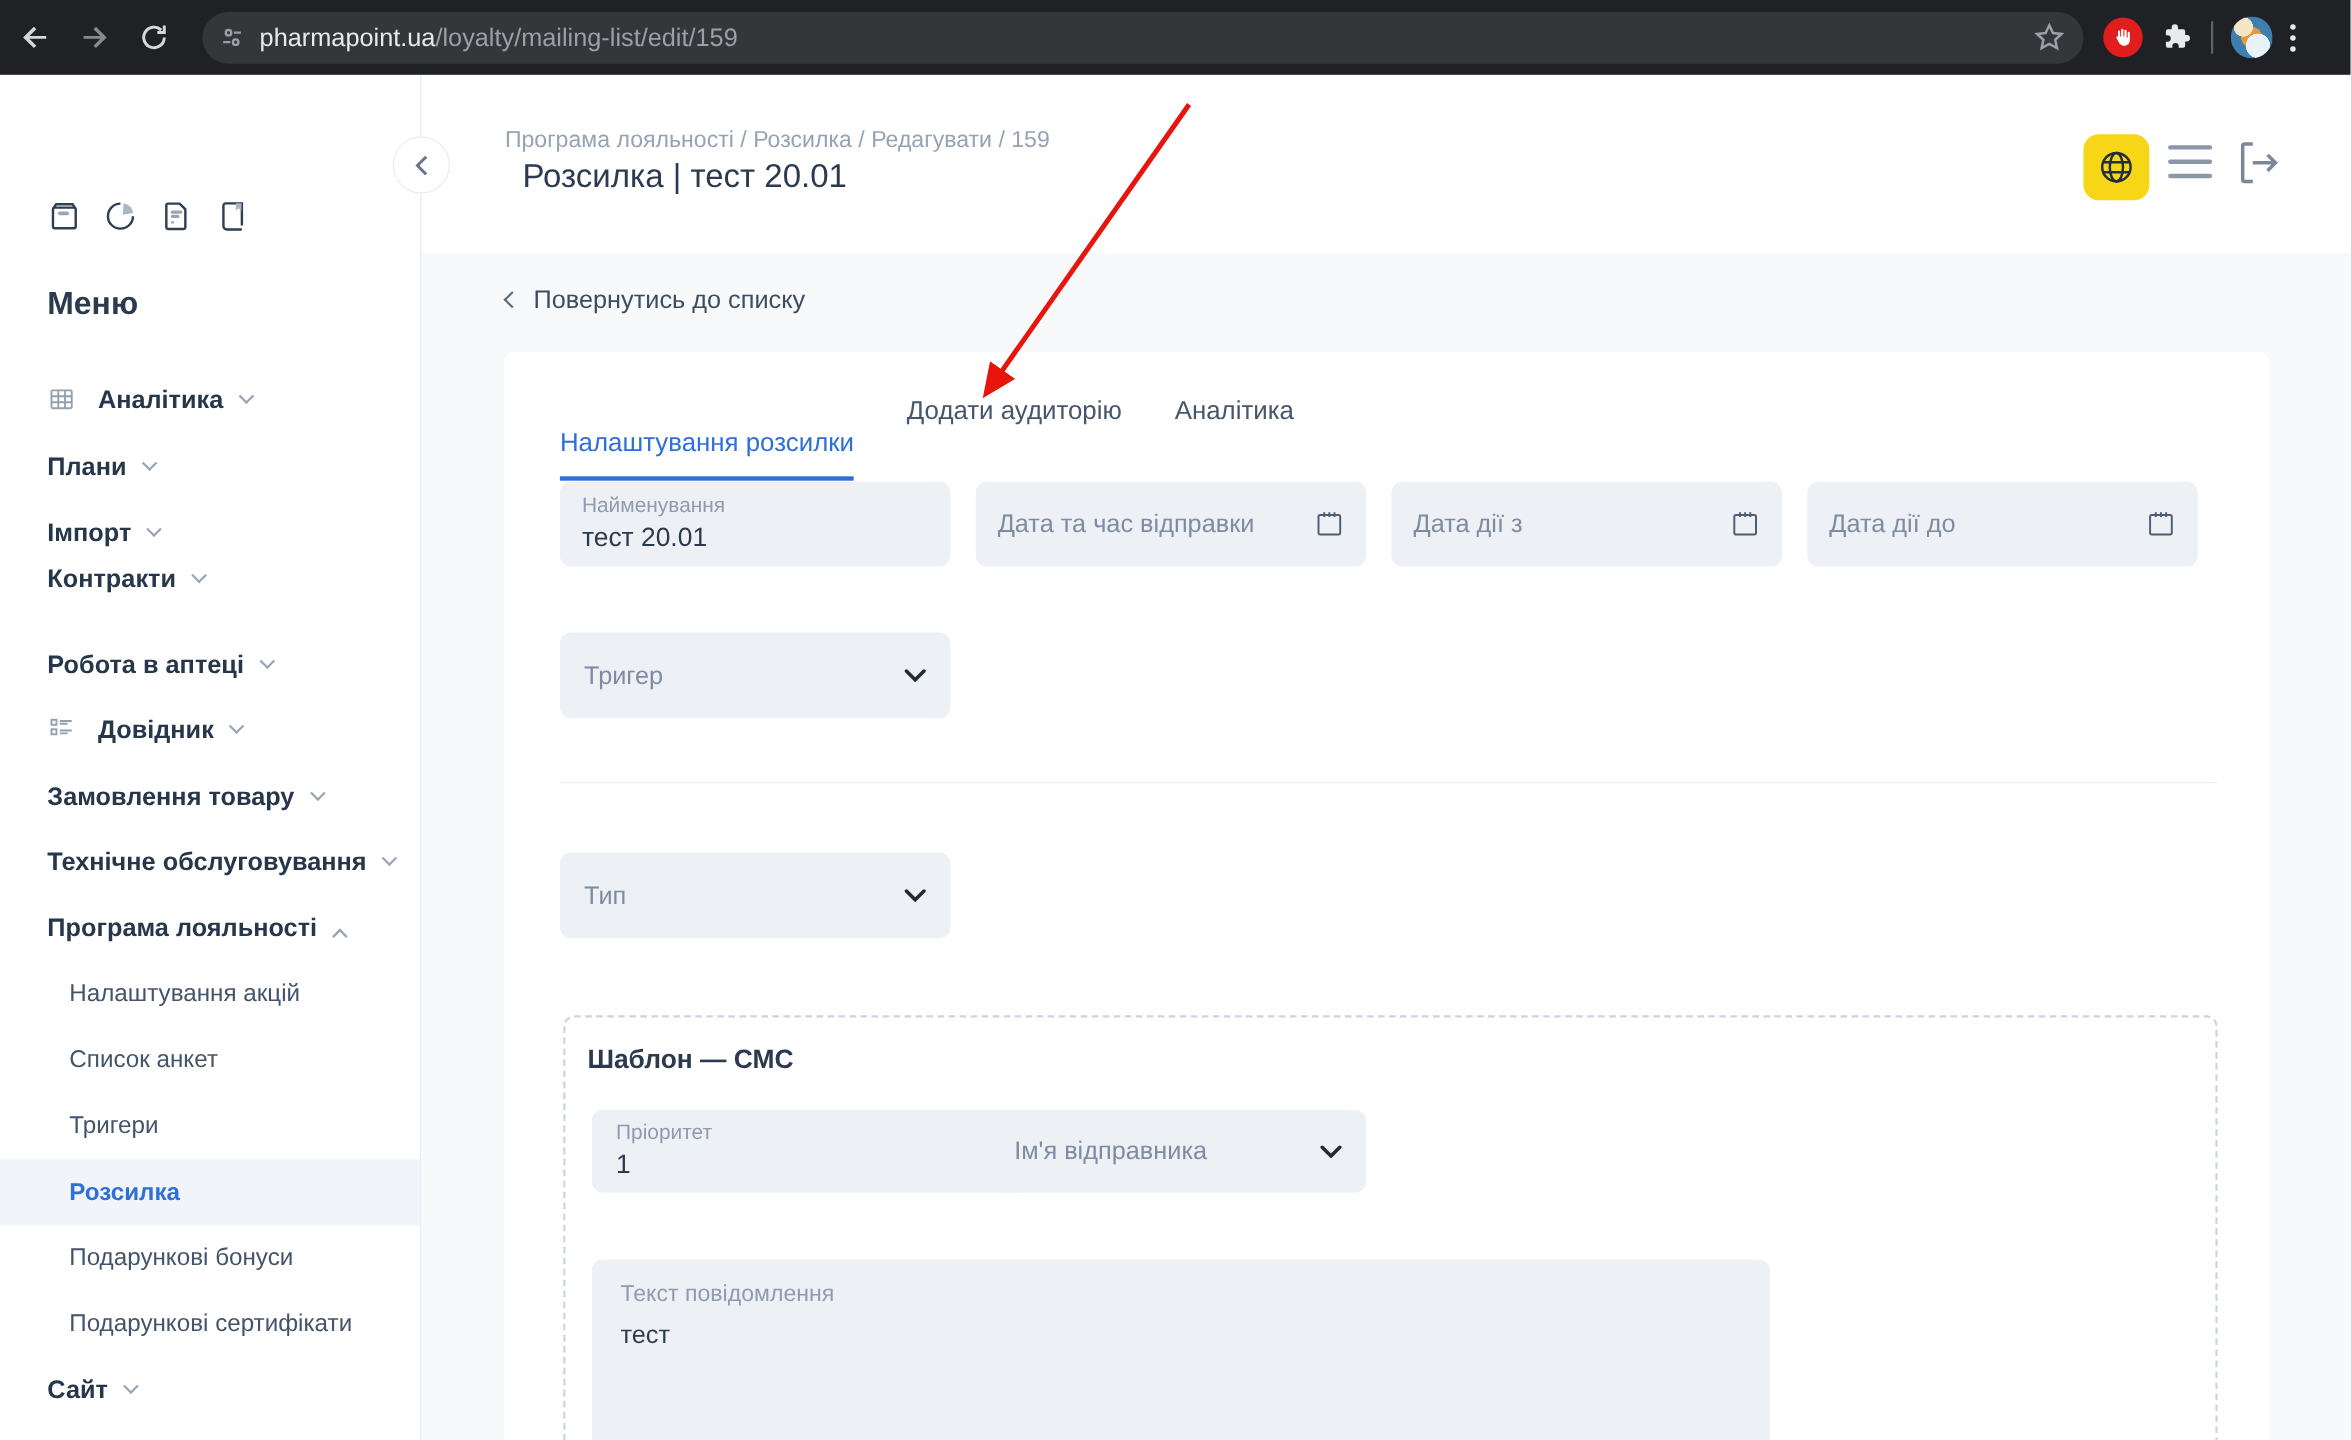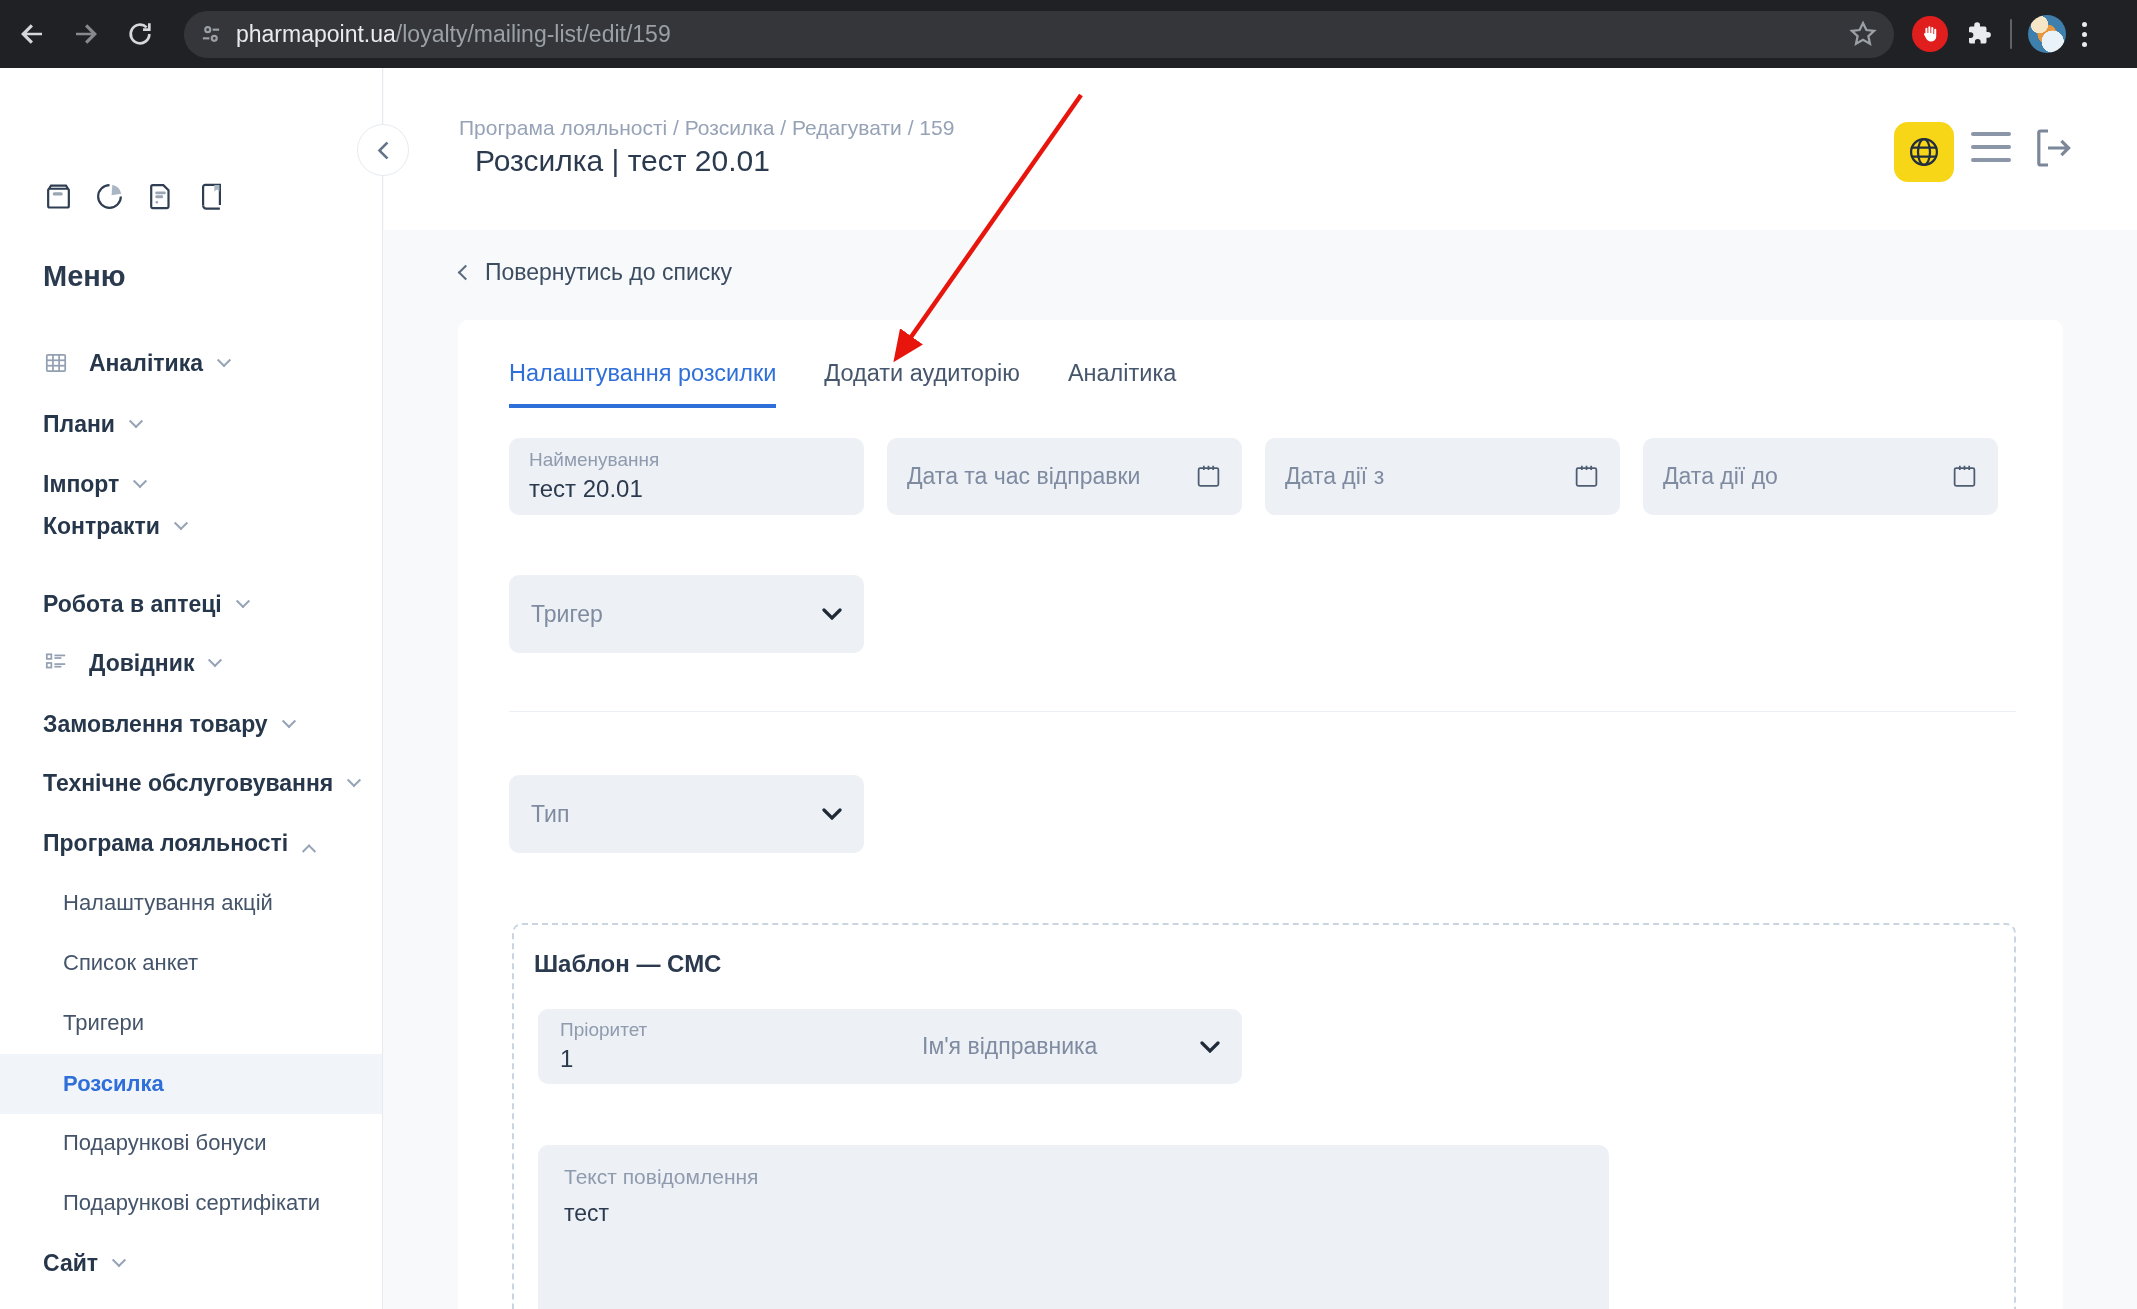--- a/index.html
+++ b/index.html
@@ -50,21 +50,21 @@
   .collapse-chev { width:13px; height:13px; border-left:3px solid #64748B; border-bottom:3px solid #64748B; transform:rotate(45deg); margin-left:6px; border-radius:1px; }
 
   .back-link { position:absolute; left:460px; top:259px; display:flex; align-items:center; gap:14px; cursor:pointer; }
   .back-chev { width:11px; height:11px; border-left:2px solid #5A6B80; border-bottom:2px solid #5A6B80; transform:rotate(45deg); }
   .back-label { font-size:23px; color:#3C4C61; }
 
   
   .card { position:absolute; left:458px; top:320px; width:1605px; height:1020px; background:#fff; border-radius:10px; overflow:hidden; }
   .tabs { position:absolute; left:51px; top:40px; display:flex; gap:48px; }
   .tab { font-size:23.5px; color:#46566C; padding-bottom:20px; cursor:pointer; }
-  .tab.active { color:#2E6FD9; font-weight:500; border-bottom:4px solid #2E6FD9; padding-bottom:17px; }
+  .tab.active { color:#2E6FD9; font-weight:500; border-bottom:4px solid #2E6FD9; padding-bottom:17px;margin-top:29px; }
 
   .fields-row { position:absolute; left:51px; top:118px; display:flex; gap:23px; }
   .field { width:355px; height:77px; background:#EDF0F5; border-radius:10px; position:relative; cursor:text; }
   .field.filled { padding:11px 35px 0 20px; }
   .f-label { font-size:19px; color:#8F9BAE; }
   .f-value { font-size:24px; color:#2B3A4E; margin-top:4px; }
   .field.date { display:flex; align-items:center; padding:0 20px; cursor:pointer; }
   .field.date .d-label { font-size:23px; color:#7E8BA0; flex:1; }
 
   .select { position:absolute; width:355px; height:78px; background:#EDF0F5; border-radius:10px; display:flex; align-items:center; padding:0 22px; cursor:pointer; }

